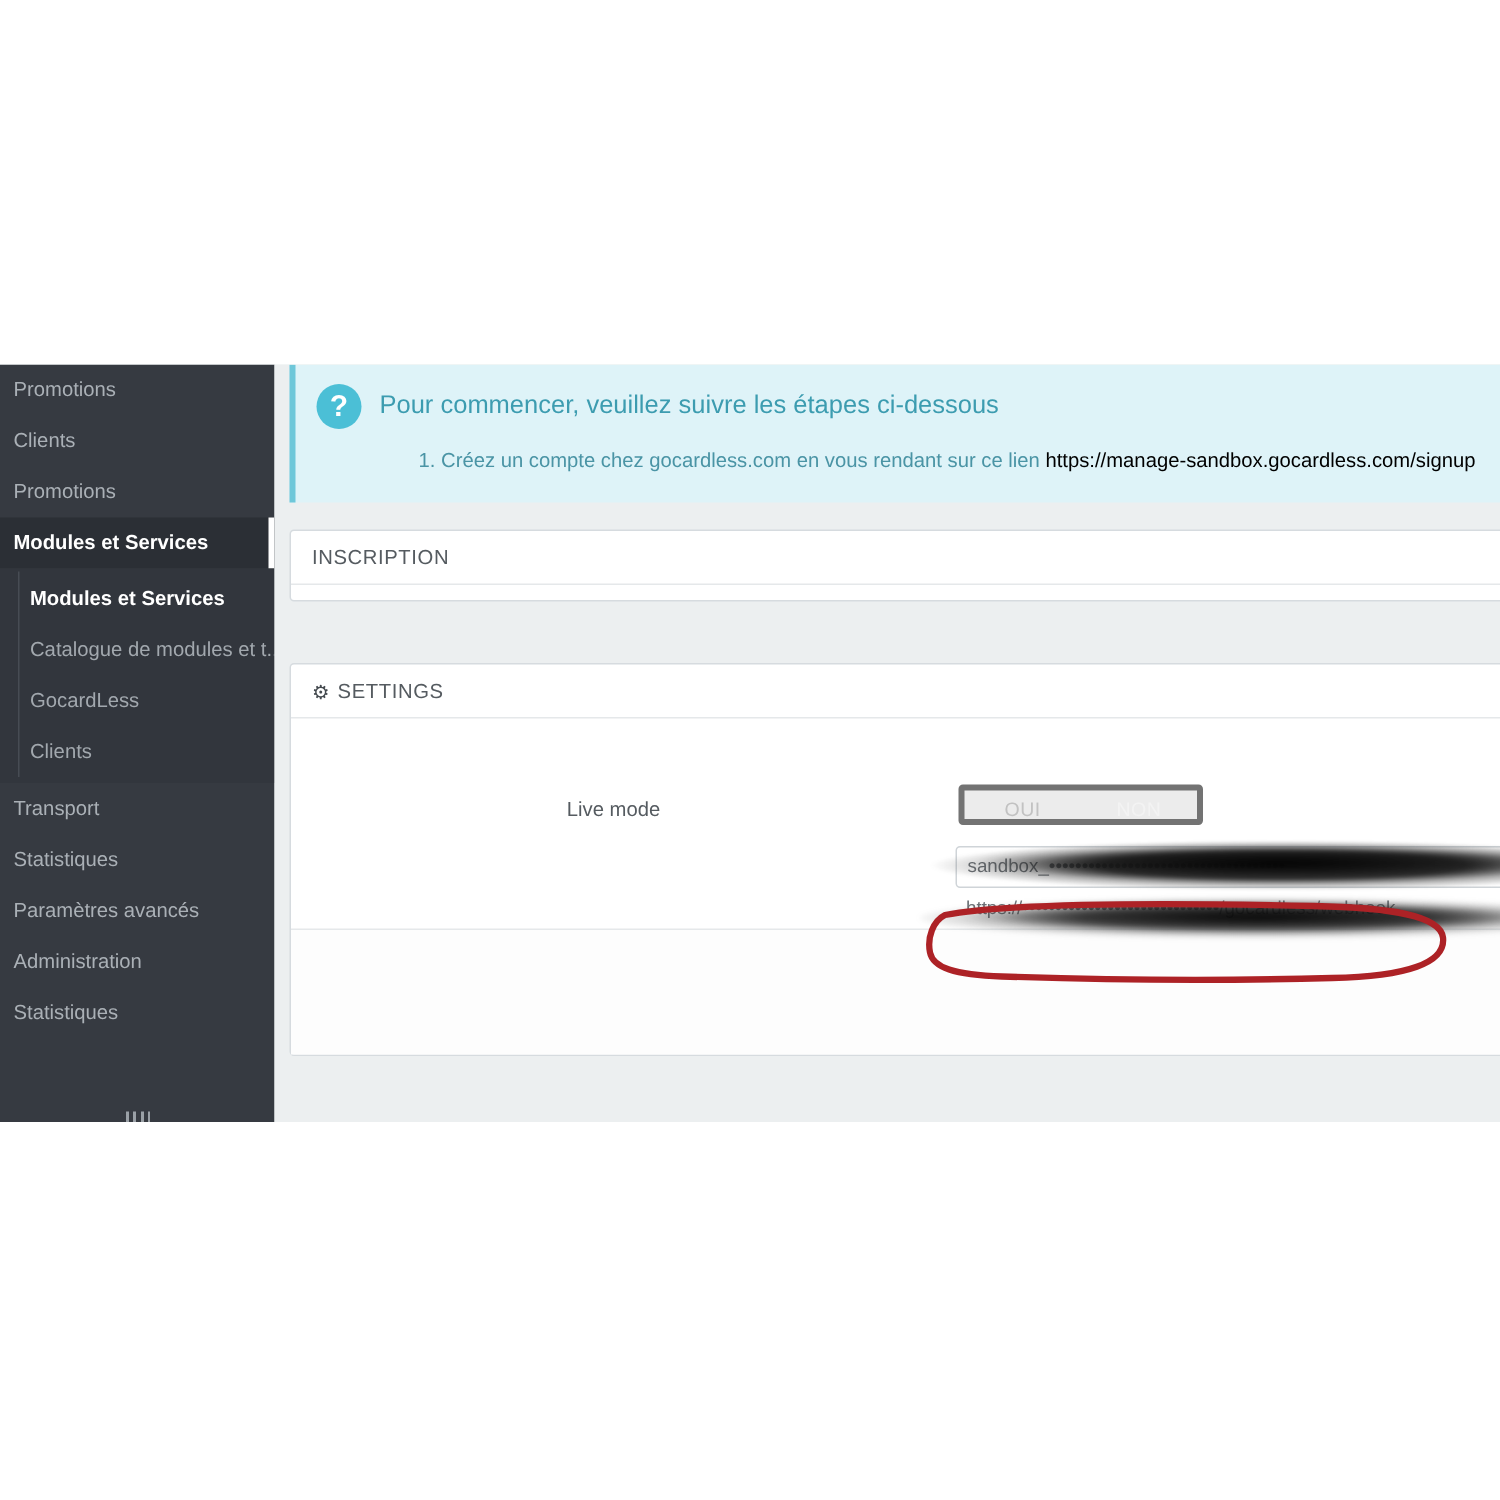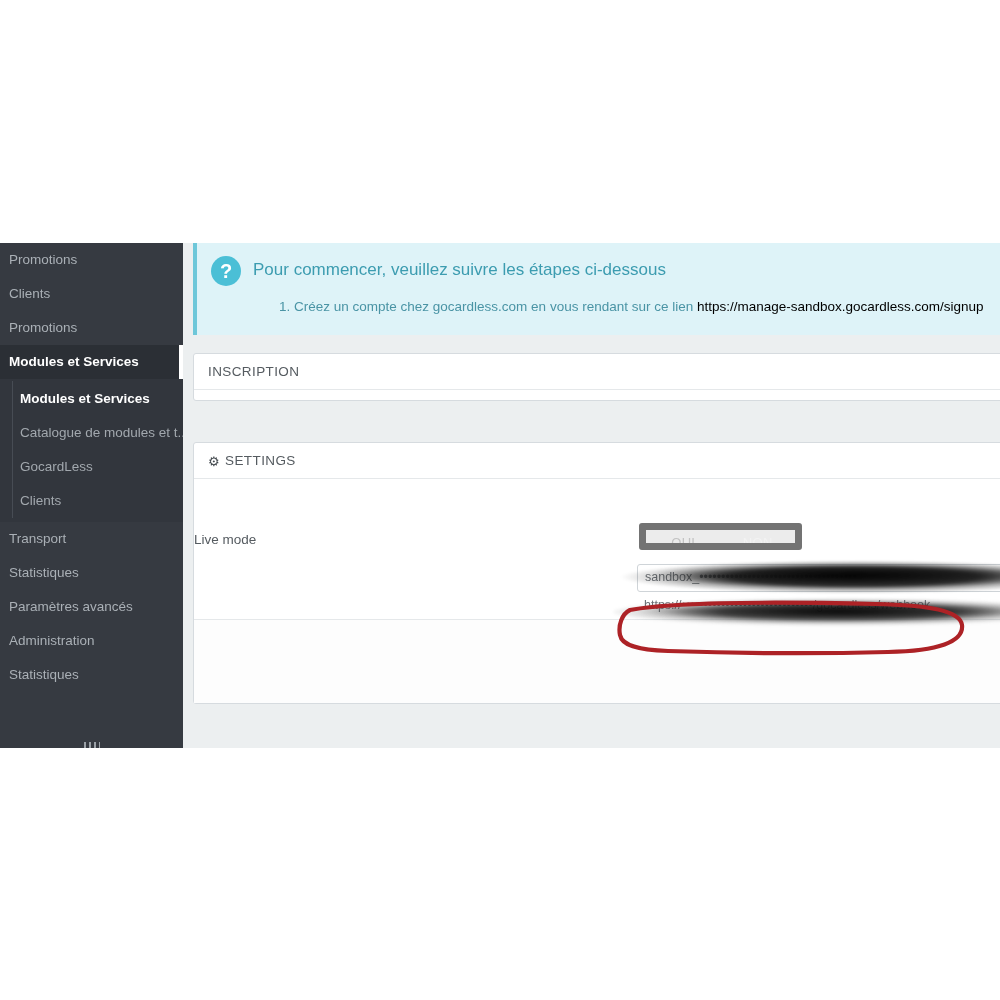--- a/index.html
+++ b/index.html
@@ -198,37 +198,37 @@
   .form-row {
     position: relative;
     height: 100px;
   }
   #row-livemode { height: 96px; }
 
   .form-label {
     position: absolute;
     left: 0;
     width: 430px;
-    text-align: left;
+    text-align: center;
     font-size: 13.5px;
     color: #555b60;
     white-space: nowrap;
   }
 
   
   #livemode-label { top: 53px; }
   #livemode-toggle {
     position: absolute;
     left: 445px;
     top: 44px;
     width: 163px;
     height: 27px;
     border-radius: 3px;
     background: #ececec;
-    border: 7px solid #737373;
+    border: 4px solid #737373;
     box-sizing: border-box;
     overflow: hidden;
   }
   #livemode-toggle .seg {
     position: absolute;
     top: 0;
     width: 50%;
     height: 100%;
     line-height: 25px;
     text-align: center;

